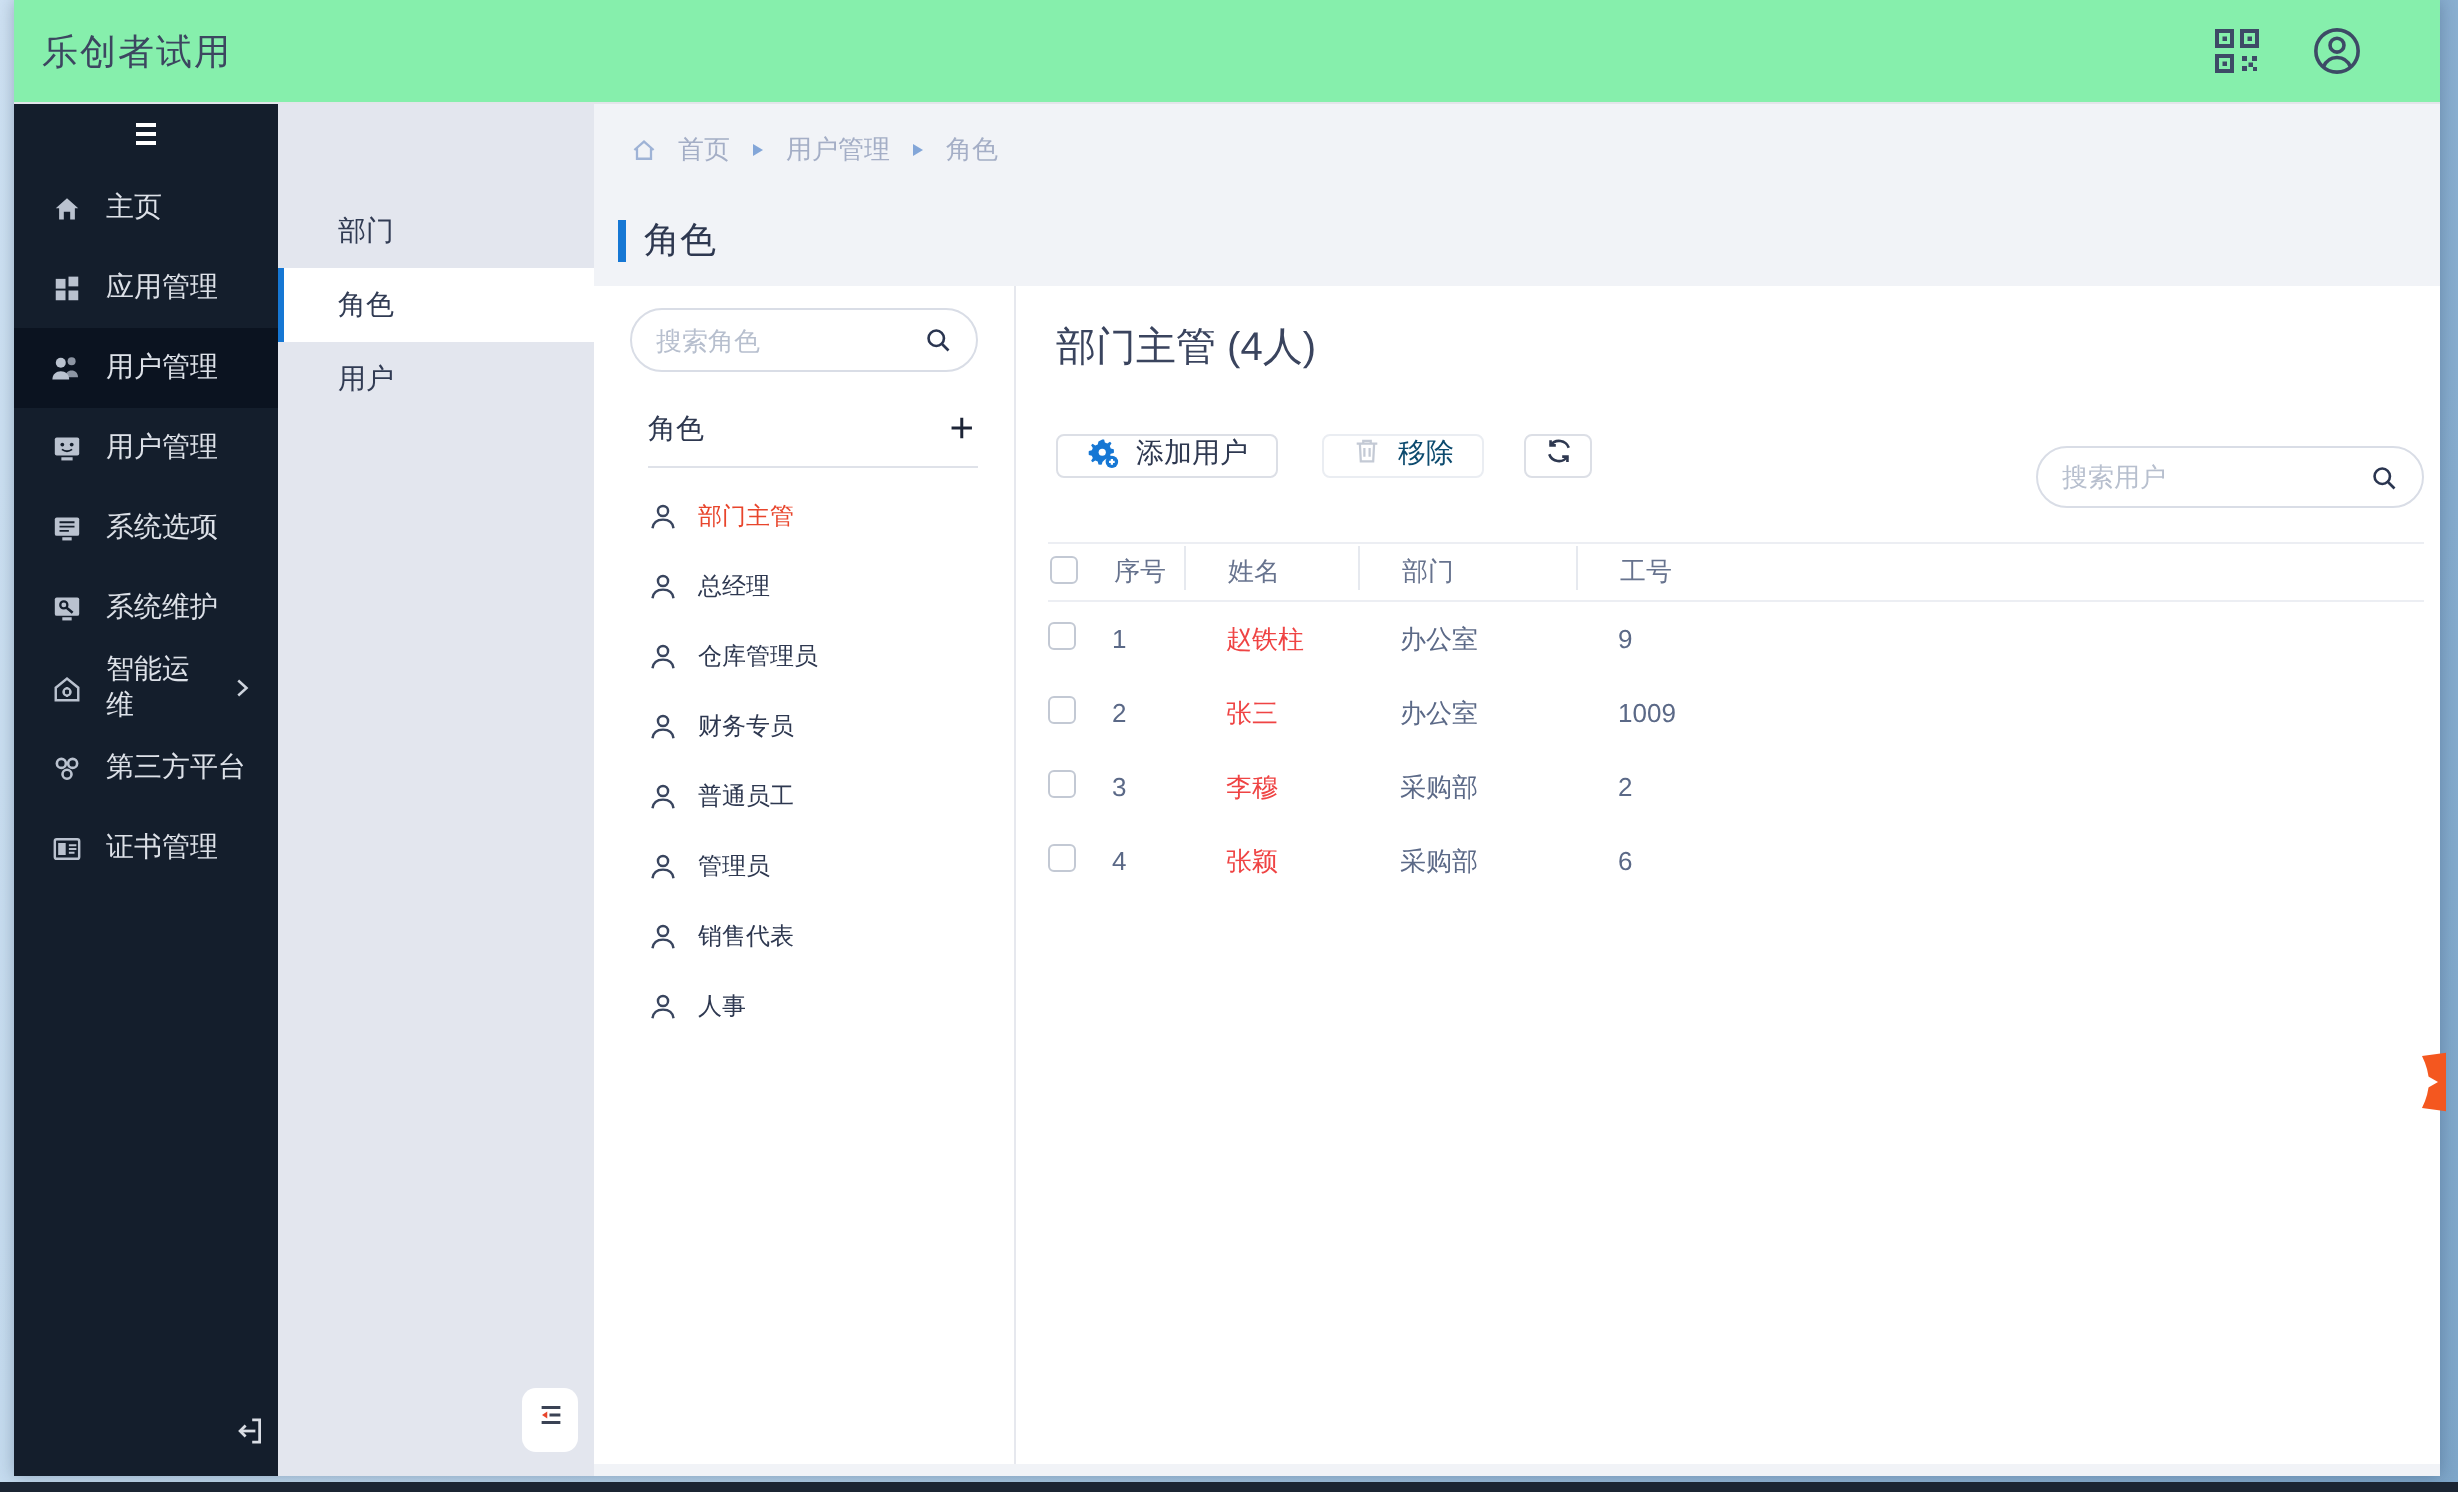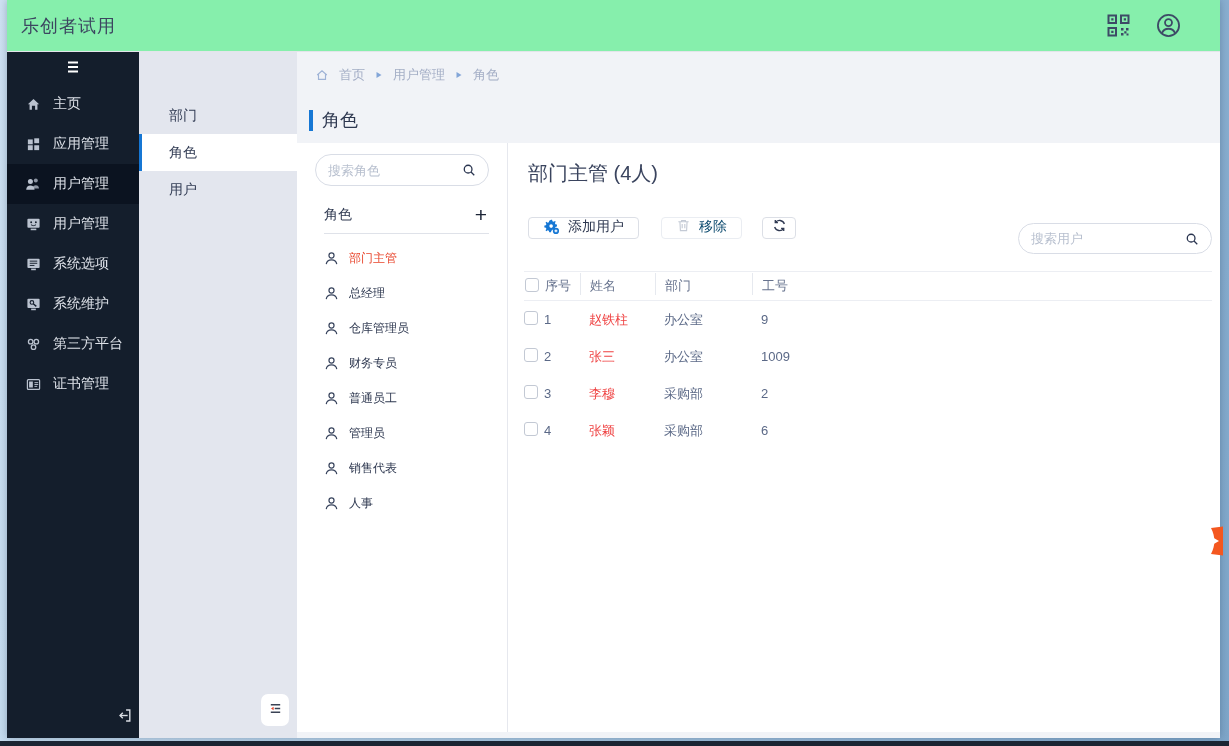--- a/index.html
+++ b/index.html
@@ -86,21 +86,21 @@
     cursor:pointer; font-family:inherit; }
   .btn .bicon { display:flex; }
   .btn.disabled { color:#0c4a6e; border-color:#eaedf2; cursor:default; }
   .btn.disabled .bicon { color:#c4cad5; }
   .btn.icon-only { width:34px; padding:0; justify-content:center; color:#2e3850; }
   .btn-remove { margin-left:22px; }
   .btn-refresh { margin-left:20px; }
   .toolbar .searchbox { margin-left:auto; width:194px; height:31px; border-radius:16px; }
 
   .table { margin-top:17px; }
-  .thead, .trow { display:grid; grid-template-columns:20px 45px 75px 97px 1fr; align-items:center; }
+  .thead, .trow { display:grid; grid-template-columns:20px 45px 75px 97px 1fr; align-items:center;gap:12px; }
   .thead { height:30px; border-top:1px solid #eceef3; border-bottom:1px solid #eceef3;
     font-size:13px; color:#67738e; }
   .hcell { position:relative; padding-left:1px; }
   .hcell.div::after { content:""; position:absolute; right:8px; top:-4px; height:22px; width:1px; background:#e6e9ef; }
   .trow { height:37px; font-size:13px; color:#5b6987; }
   .trow .name { color:#ef4444; }
   input[type="checkbox"] { appearance:none; -webkit-appearance:none; width:14px; height:14px;
     border:1px solid #c3c9d4; border-radius:3px; background:#fff; cursor:pointer; margin:0; }
 
   
@@ -217,20 +217,35 @@
                 <circle cx="6.3" cy="5.8" r="1.9" fill="none" stroke="#141e2c" stroke-width="1.2"></circle>
                 <path d="M7.8 7.3 11 10" stroke="#141e2c" stroke-width="1.4"></path>
                 <rect x="5.5" y="12.4" width="5" height="1.7" fill="currentColor"></rect>
               </svg>
             </span>
             <span>系统维护</span>
           </div>
           <div class="nav-item">
             <span class="nav-icon">
               <svg width="15" height="15" viewBox="0 0 16 16">
+                <path d="M2 7.3 8 2.4l6 4.9V14H2z" fill="none" stroke="currentColor" stroke-width="1.3"></path>
+                <circle cx="8" cy="9.6" r="1.9" fill="none" stroke="currentColor" stroke-width="1.2"></circle>
+                <path d="M8 6.9v1.1M8 11.2v1.1M5.8 9.6h1.1M9.1 9.6h1.1" stroke="currentColor"></path>
+              </svg>
+            </span>
+            <span>智能运维</span>
+            <span class="chevron">
+              <svg width="12" height="12" viewBox="0 0 16 16">
+                <path d="M5.5 3 11 8l-5.5 5" fill="none" stroke="currentColor" stroke-width="1.7"></path>
+              </svg>
+            </span>
+          </div>
+          <div class="nav-item">
+            <span class="nav-icon">
+              <svg width="15" height="15" viewBox="0 0 16 16">
                 <g fill="none" stroke="currentColor" stroke-width="1.4">
                   <circle cx="5" cy="5" r="2.4"></circle>
                   <circle cx="11" cy="5" r="2.4"></circle>
                   <circle cx="8" cy="10.8" r="2.4"></circle>
                 </g>
               </svg>
             </span>
             <span>第三方平台</span>
           </div>
           <div class="nav-item">

